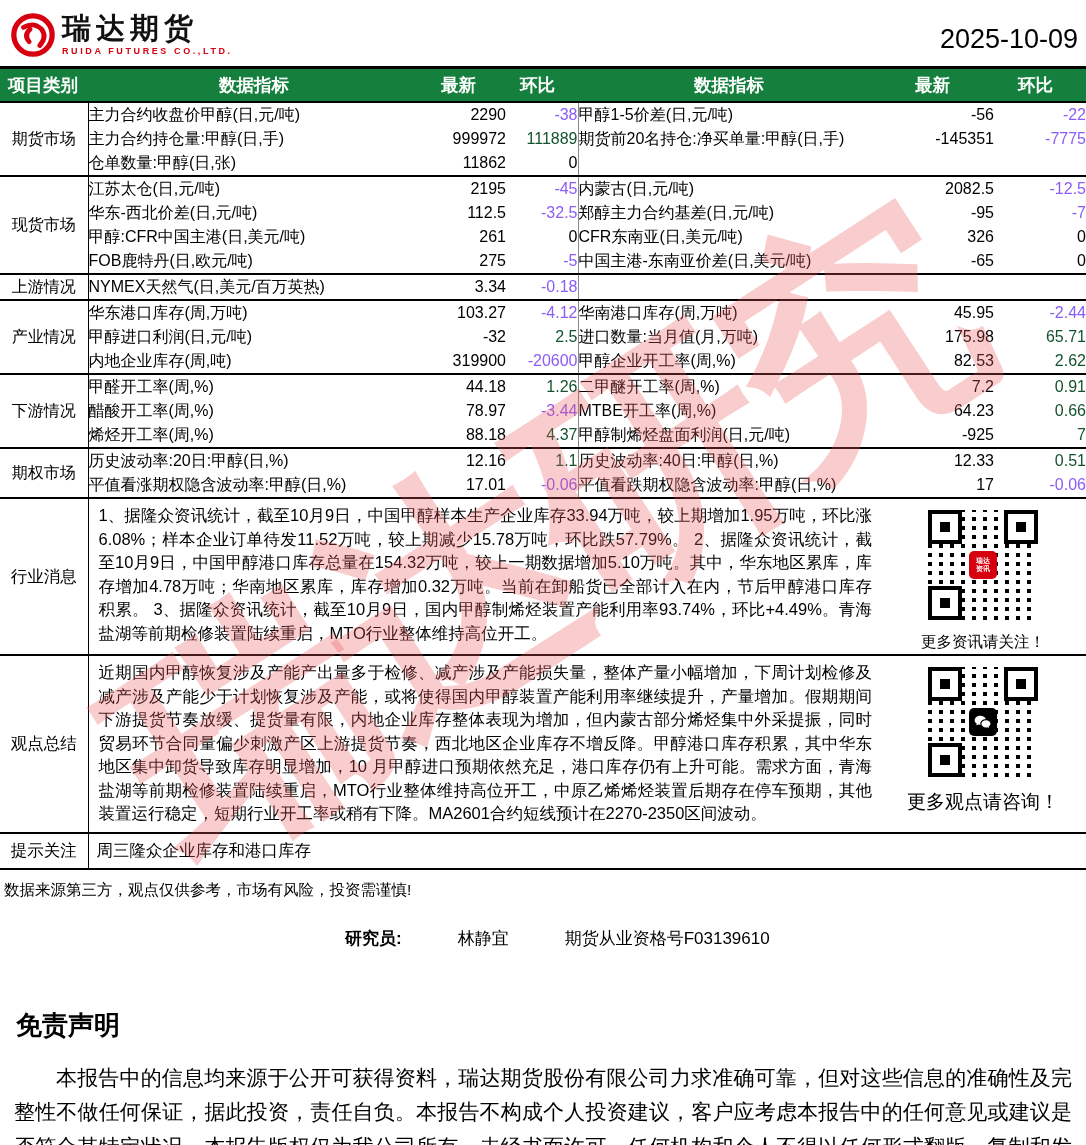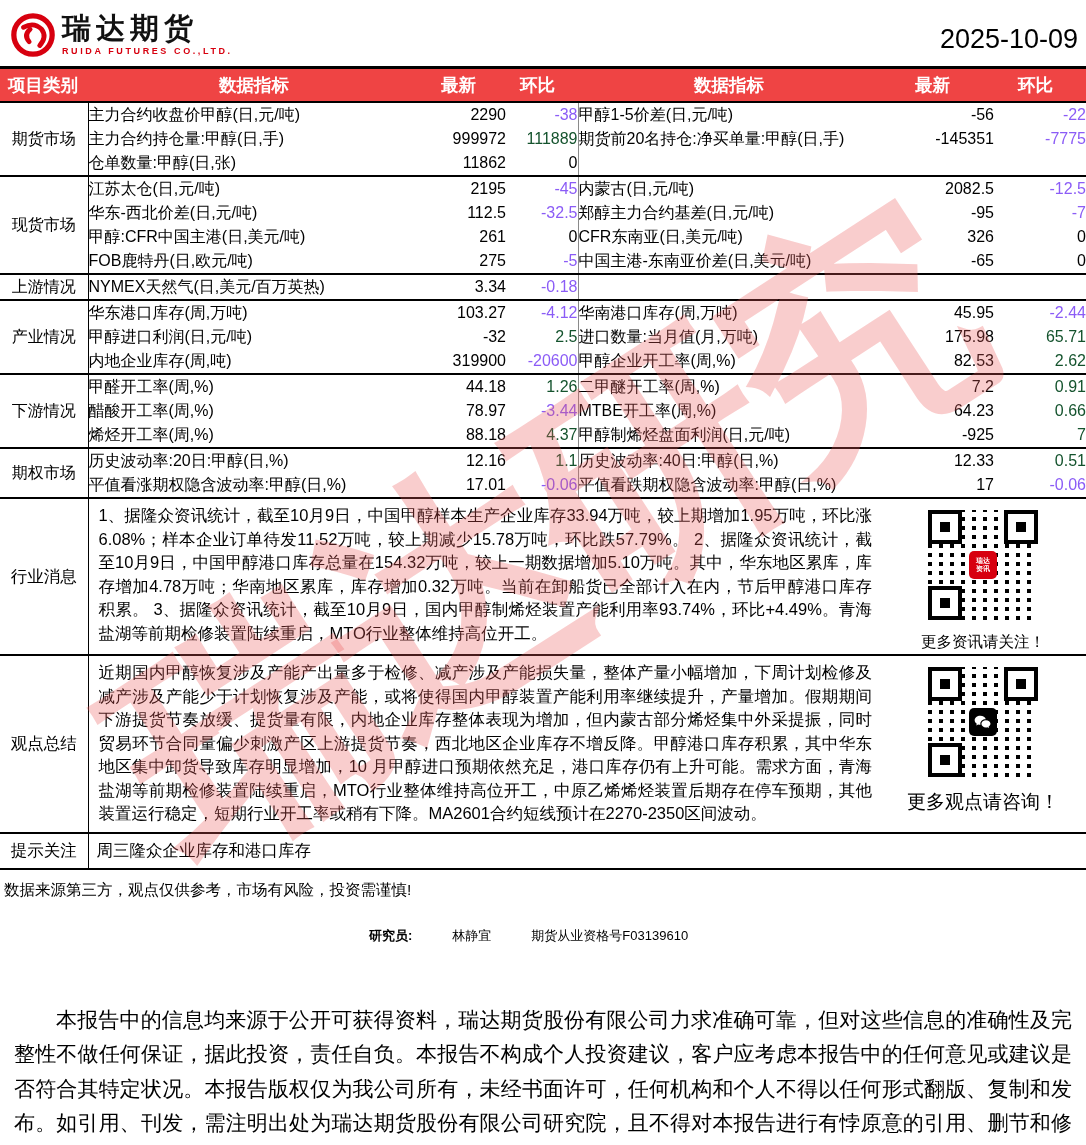--- a/index.html
+++ b/index.html
@@ -18,21 +18,21 @@
 
   
   .watermark{position:absolute;left:55px;top:655px;z-index:10;pointer-events:none;
     font-size:250px;font-weight:700;letter-spacing:-12px;white-space:nowrap;
     color:rgba(236,90,90,0.30);transform:rotate(-33deg);transform-origin:left top;
     font-family:"Liberation Serif","DejaVu Serif",serif;}
 
   
   table.rpt{width:1086px;border-collapse:collapse;table-layout:fixed;border-bottom:2.5px solid #000;}
   table.rpt td,table.rpt th{overflow:hidden;}
-  thead th{background:#ef4444;color:#fff;font-size:17.5px;font-weight:700;height:32px;
+  thead th{background:#15803d;color:#fff;font-size:17.5px;font-weight:700;height:32px;
     border-top:3px solid #000;border-bottom:1px solid #000;padding:0;}
   th.h0{text-align:left;padding-left:8px;}
   th.h1,th.h4{text-align:center;}
   th.h2,th.h3,th.h5,th.h6{text-align:center;padding-right:9px;}
   #data-rows td{height:24px;font-size:16px;padding:0;}
   td.cat{text-align:center;font-size:16.5px;border-right:1px solid #000;background:#fff;}
   td.ind{text-align:left;padding-left:6px;white-space:nowrap;}
   td.num{text-align:right;padding-right:10px;white-space:nowrap;}
   td.mid{border-right:1px solid #8a8a8a;}
   .up{color:#14532d;}
@@ -58,21 +58,21 @@
   .fp.tl{left:3px;top:3px;} .fp.tr{right:3px;top:3px;} .fp.bl{left:3px;bottom:3px;}
   .qr-logo{position:absolute;left:50%;top:50%;transform:translate(-50%,-50%);
     width:28px;height:28px;border-radius:5px;display:flex;align-items:center;justify-content:center;}
   .qr-logo.red{background:#d7000f;color:#fff;font-size:7px;line-height:1.1;font-weight:700;text-align:center;}
   .qr-logo.black{background:#000;}
   .qr-caption{margin-top:9px;font-size:15.5px;}
   .qr-caption.kai{font-family:"Liberation Serif","DejaVu Serif",serif;font-size:19px;}
 
   
   .src-note{font-size:15.5px;padding:10px 4px 0 4px;}
-  .researcher{display:flex;align-items:baseline;gap:40px;padding:26px 0 0 345px;font-size:13px;white-space:nowrap;margin-left:24px;}
+  .researcher{display:flex;align-items:baseline;gap:56px;padding:26px 0 0 345px;font-size:17px;white-space:nowrap;}
   .researcher .lbl{font-weight:700;}
   .disclaimer{padding:58px 14px 0 14px;}
   .disc-title{font-size:26px;font-weight:900;margin:0 0 18px 2px;}
   .disc-text{font-size:21px;line-height:34.5px;text-align:justify;text-indent:2em;margin:0;}
 </style>
 </head>
 <body>
 
 <div class="page">
 
@@ -295,16 +295,17 @@
 
   <div class="src-note">数据来源第三方，观点仅供参考，市场有风险，投资需谨慎!</div>
 
   <div class="researcher">
     <span class="lbl">研究员:</span>
     <span>林静宜</span>
     <span>期货从业资格号F03139610</span>
   </div>
 
   <div class="disclaimer">
+    <h2 class="disc-title">免责声明</h2>
     <p class="disc-text">本报告中的信息均来源于公开可获得资料，瑞达期货股份有限公司力求准确可靠，但对这些信息的准确性及完整性不做任何保证，据此投资，责任自负。本报告不构成个人投资建议，客户应考虑本报告中的任何意见或建议是否符合其特定状况。本报告版权仅为我公司所有，未经书面许可，任何机构和个人不得以任何形式翻版、复制和发布。如引用、刊发，需注明出处为瑞达期货股份有限公司研究院，且不得对本报告进行有悖原意的引用、删节和修改。</p>
   </div>
 
 </div>
 
 </body></html>

